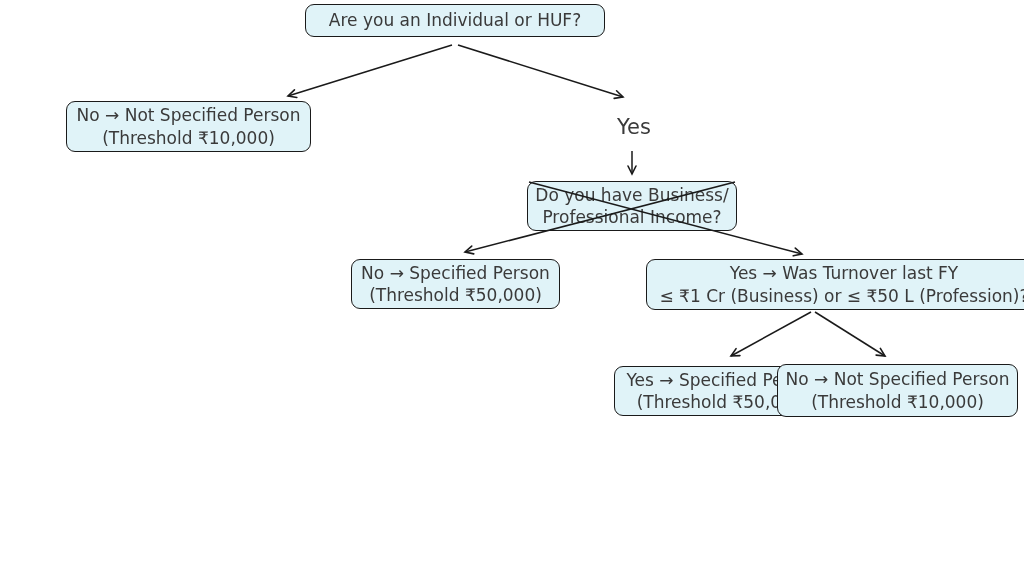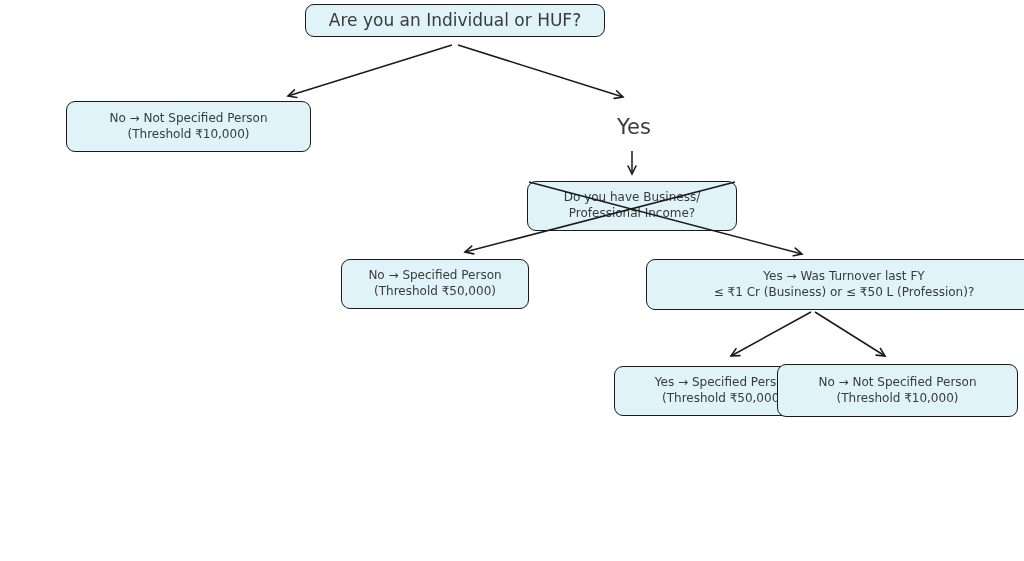--- a/index.html
+++ b/index.html
@@ -21,21 +21,21 @@
     background: #e0f3f8;
     border: 1.8px solid #1a1a1a;
     border-radius: 9px;
     color: #3a3a3a;
     display: flex;
     align-items: center;
     justify-content: center;
     text-align: center;
     white-space: pre;
     line-height: 1.32;
-    font-size: 12px;
+    font-size: 17px;
     overflow: hidden;
     z-index: 2;
   }
   .node.root { font-size: 17px; z-index: 2; }
   .node.under { z-index: 2; }
   .node.over  { z-index: 3; }
   .edge-label {
     position: absolute;
     color: #3a3a3a;
     font-size: 21px;
@@ -55,21 +55,21 @@
 <div id="canvas">
 
   <div class="node root" style="left:305px; top:4px;  width:300px; height:33px;">Are you an Individual or HUF?</div>
 
   <div class="node" style="left:66px;  top:101px; width:245px; height:51px;">No → Not Specified Person
 (Threshold ₹10,000)</div>
 
   <div class="node" style="left:527px; top:181px; width:210px; height:50px;">Do you have Business/
 Professional Income?</div>
 
-  <div class="node" style="left:341px; top:259px; width:188px; height:50px;">No → Specified Person
+  <div class="node" style="left:351px; top:259px; width:209px; height:50px;">No → Specified Person
 (Threshold ₹50,000)</div>
 
   <div class="node" style="left:614px; top:259px; width:396px; height:51px;margin-left:32px;">Yes → Was Turnover last FY
 ≤ ₹1 Cr (Business) or ≤ ₹50 L (Profession)?</div>
 
   <div class="node under" style="left:614px; top:366px; width:218px; height:50px;">Yes → Specified Person
 (Threshold ₹50,000)</div>
 
   <div class="node over" style="left:777px; top:364px; width:241px; height:53px;">No → Not Specified Person
 (Threshold ₹10,000)</div>

